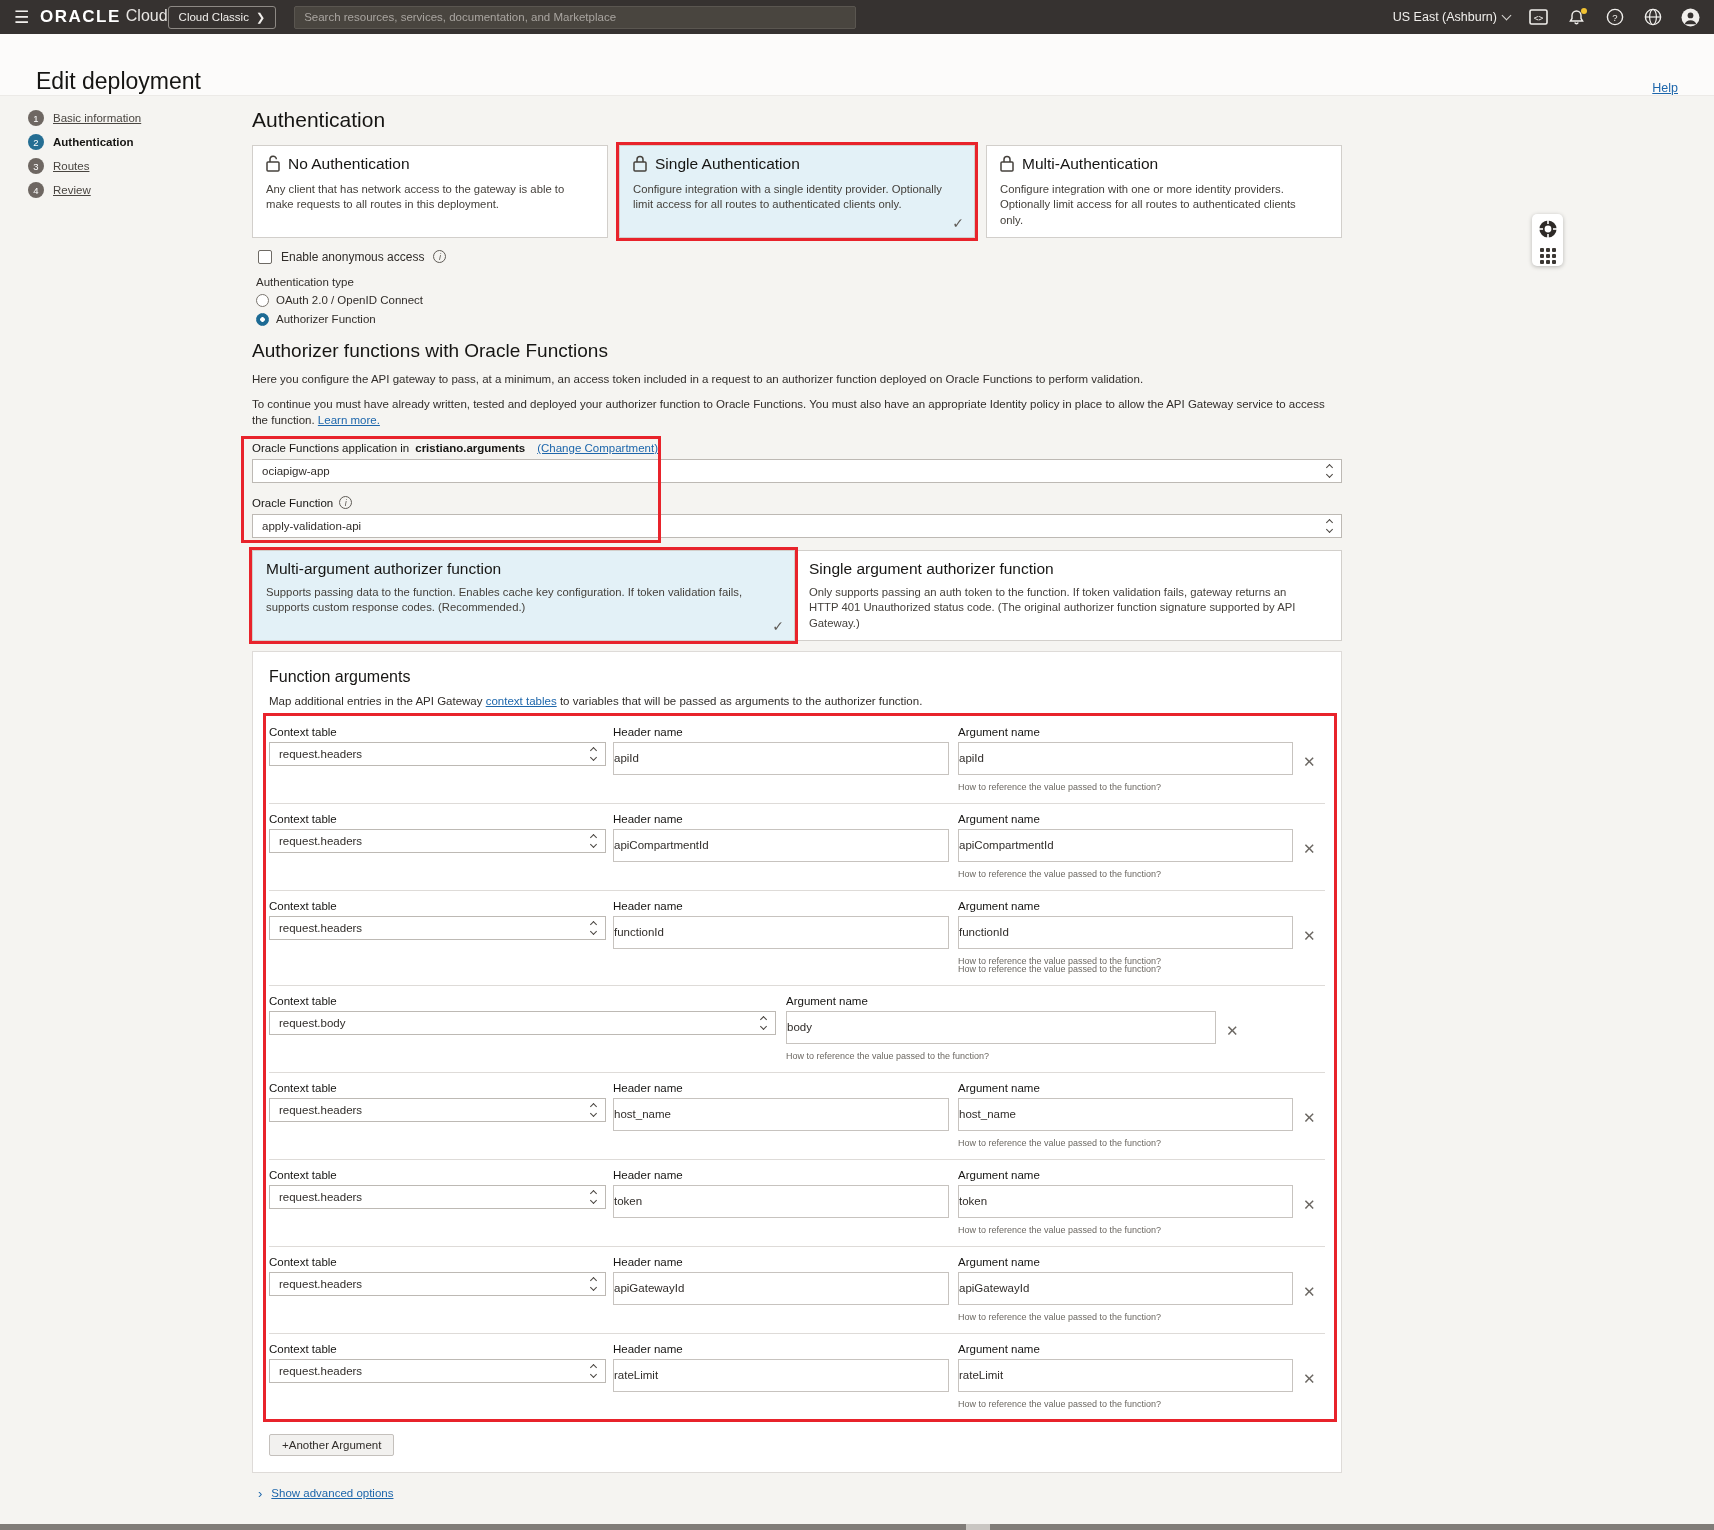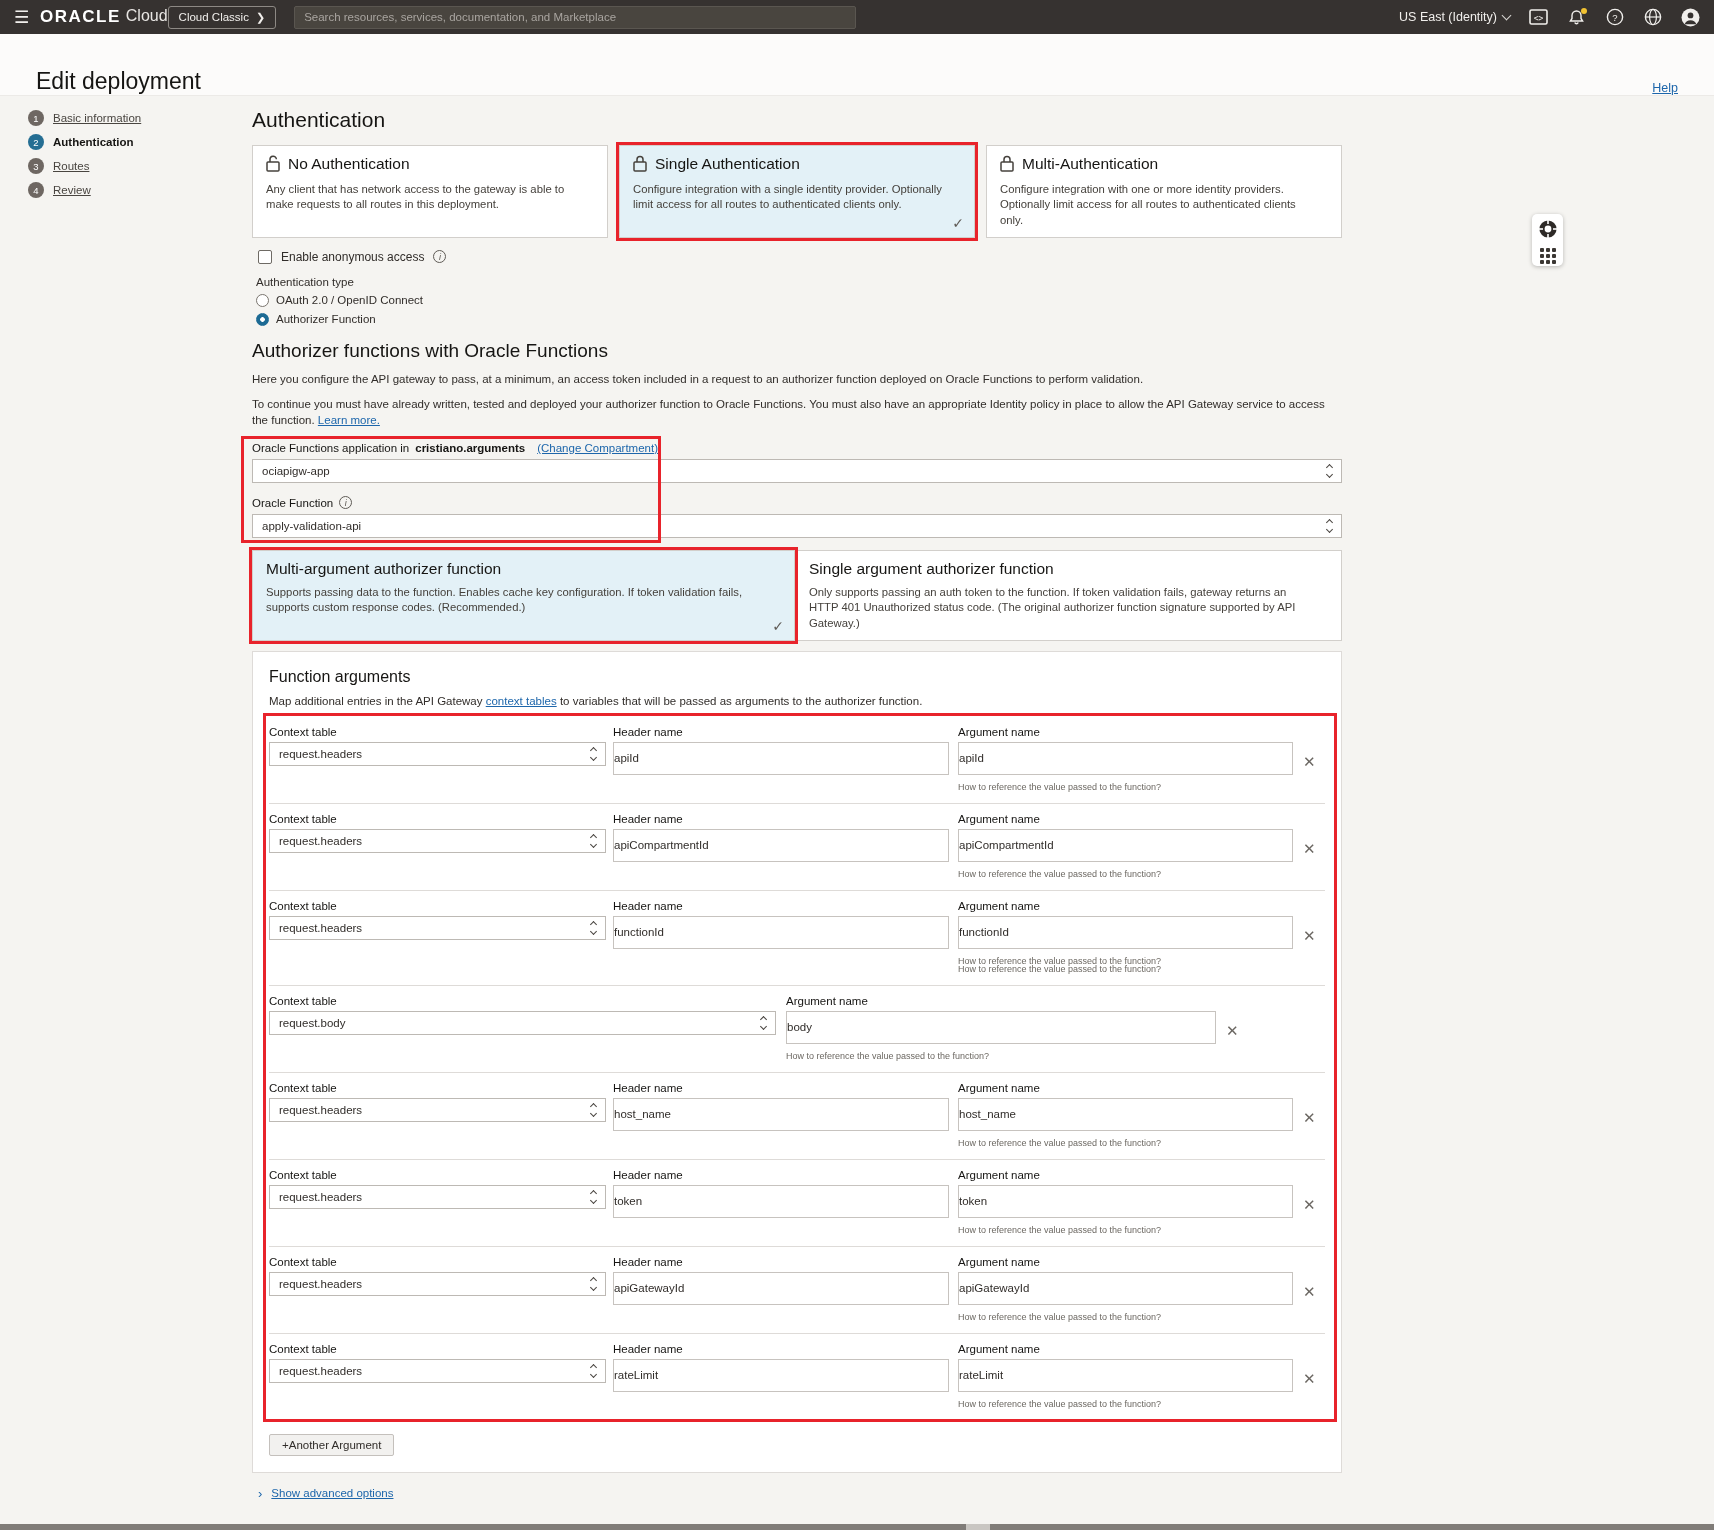--- a/index.html
+++ b/index.html
@@ -134,21 +134,21 @@
   </div>
   <button class="classic-btn">
     <span>Cloud Classic</span>
     <span class="chev">❯</span>
   </button>
   <div class="search-wrap">
     <input class="search-input" placeholder="Search resources, services, documentation, and Marketplace" style="">
   </div>
   <div class="topbar-right">
     <div class="region">
-      <span>US East (Identity)</span>
+      <span>US East (Ashburn)</span>
       <span class="caret-down"></span>
     </div>
     <div class="tb-ico">
       <svg width="19" height="16" viewBox="0 0 19 16">
           <rect x="1" y="1" width="17" height="14" rx="1.5" fill="none" stroke="#f1efec" stroke-width="1.6"></rect>
           <text x="9.5" y="11.5" font-size="8" fill="#f1efec" text-anchor="middle" font-family="DejaVu Sans Mono, monospace">&lt;&gt;</text>
         </svg>
     </div>
     <div class="tb-ico">
       <svg width="17" height="17" viewBox="0 0 17 17">

